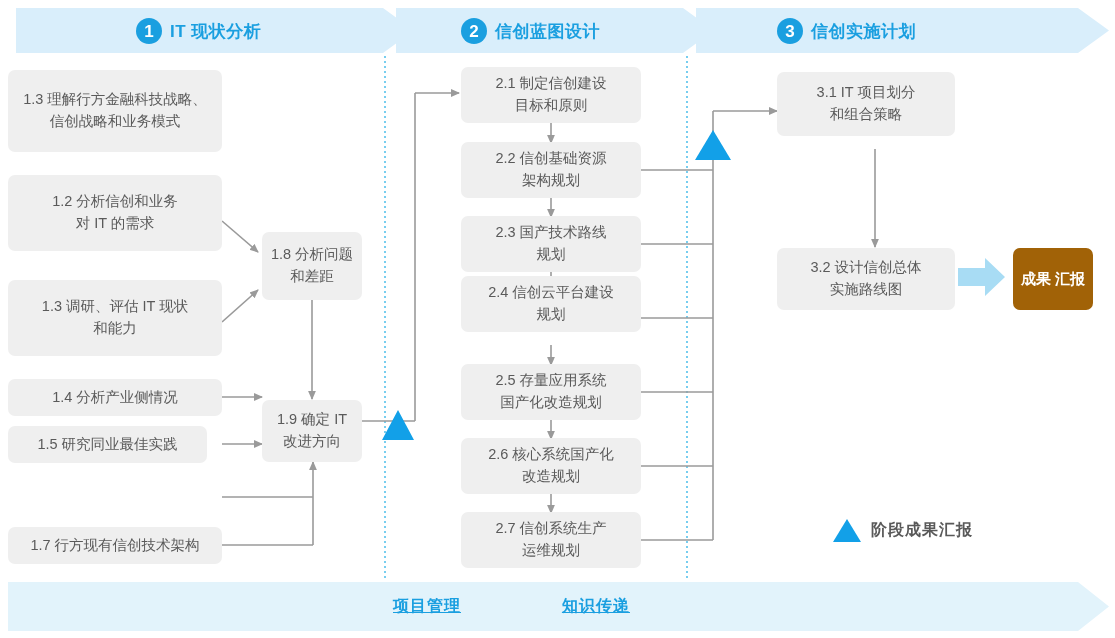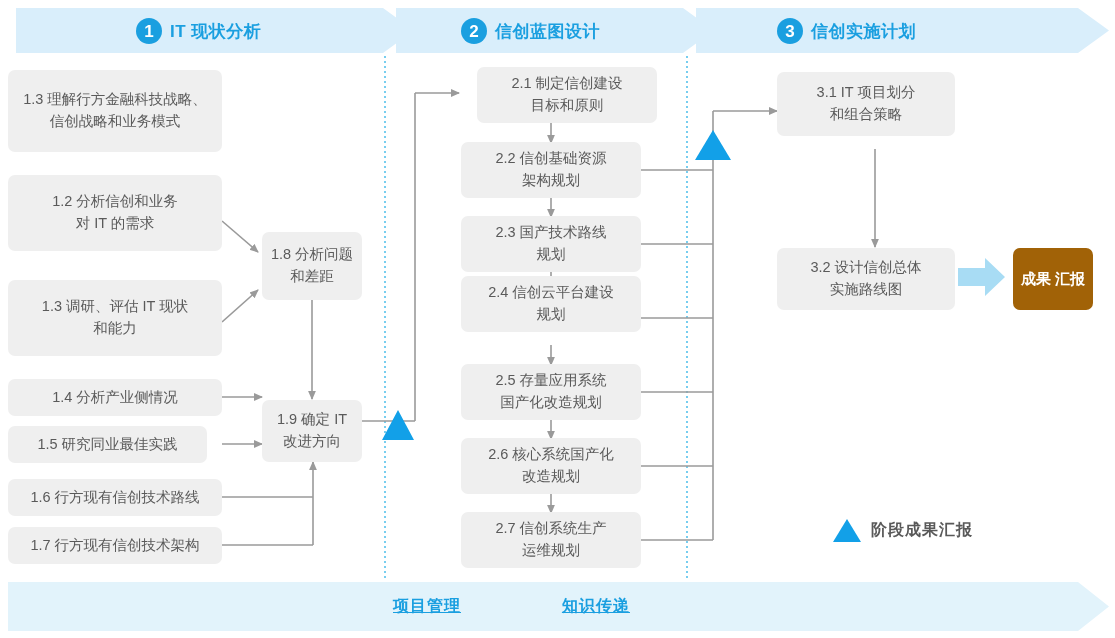--- a/index.html
+++ b/index.html
@@ -223,44 +223,39 @@
   <div class="box" style="left:8px; top:379px; width:214px; height:37px;">
     <div>
       <span>1.4 分析产业侧情况</span>
     </div>
   </div>
   <div class="box" style="left:8px; top:426px; width:199px; height:37px;">
     <div>
       <span>1.5 研究同业最佳实践</span>
     </div>
   </div>
-  <div class="box" style="left:8px; top:479px; width:214px; height:37px;">
-    <div>
-      <span>1.6 行方现有信创技术路线</span>
-    </div>
-  </div>
   <div class="box" style="left:8px; top:527px; width:214px; height:37px;">
     <div>
       <span>1.7 行方现有信创技术架构</span>
     </div>
   </div>
   <div class="box" style="left:262px; top:232px; width:100px; height:68px;">
     <div>
       <span>1.8 分析问题</span>
       <span>和差距</span>
     </div>
   </div>
   <div class="box" style="left:262px; top:400px; width:100px; height:62px;">
     <div>
       <span>1.9 确定 IT</span>
       <span>改进方向</span>
     </div>
   </div>
 
-  <div class="box" style="left:461px; top:67px; width:180px; height:56px;margin-left:16px;">
+  <div class="box" style="left:461px; top:67px; width:180px; height:56px;">
     <div>
       <span>2.1 制定信创建设</span>
       <span>目标和原则</span>
     </div>
   </div>
   <div class="box" style="left:461px; top:142px; width:180px; height:56px;">
     <div>
       <span>2.2 信创基础资源</span>
       <span>架构规划</span>
     </div>

